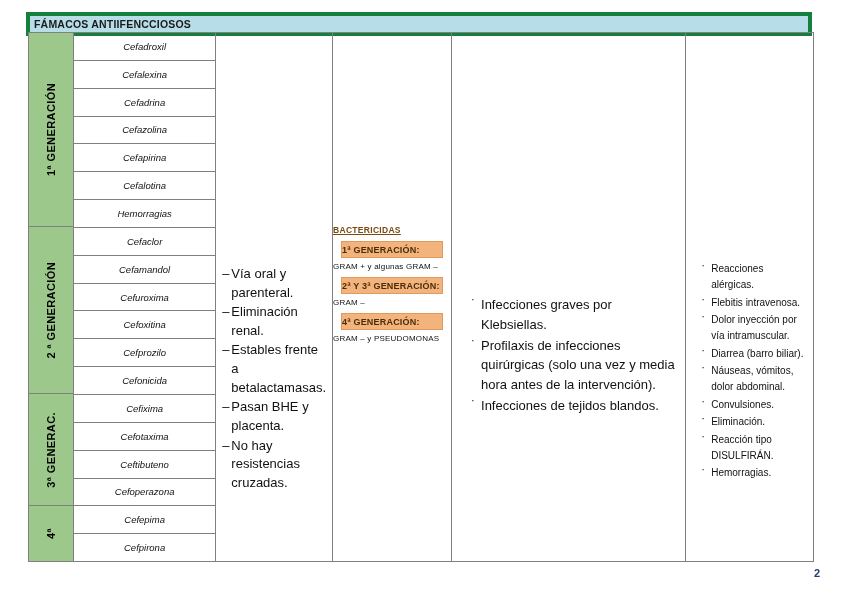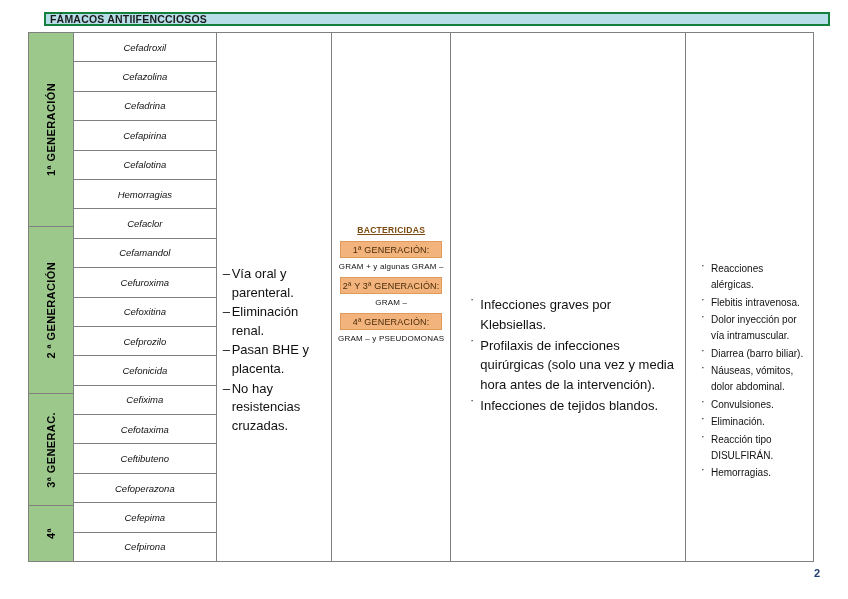--- a/index.html
+++ b/index.html
@@ -19,26 +19,26 @@
   .page {
     position: absolute;
     left: 0; top: 0;
     width: 848px;
     height: 599px;
   }
 
   
   .title-bar {
     position: absolute;
-    left: 44px;
+    left: 26px;
     top: 12px;
     width: 786px;
-    height: 14px;
+    height: 24px;
     background: #b7dde8;
-    border: 2px solid #15803d;
+    border: 4px solid #15803d;
     display: flex;
     align-items: center;
     box-sizing: border-box;
   }
   .title-bar .title-text {
     font-size: 10.5px;
     font-weight: bold;
     color: #1a1a1a;
     padding-left: 4px;
     letter-spacing: 0.2px;
@@ -134,38 +134,38 @@
   .dashlist li:before {
     content: "\2013";
     position: absolute;
     left: 0;
     top: 0;
   }
 
   
   .spec-box {
     padding-top: 192px;
-    text-align: center;
+    text-align: left;
     font-size: 8px;
     color: #111;
   }
   .spec-header {
     display: inline-block;
     font-size: 8.5px;
     font-weight: bold;
     color: #7a4a10;
     text-decoration: underline;
     letter-spacing: 0.3px;
     margin-bottom: 6px;
   }
   .spec-band {
     background: #f2b37d;
     border: 1px solid #e09a5c;
     font-size: 9px;
-    font-weight: normal;
+    font-weight: bold;
     color: #4a2c08;
     padding: 2.5px 0;
     margin: 0 8px 4px 8px;
     letter-spacing: 0.2px;
   }
   .spec-line {
     font-size: 8px;
     color: #111;
     margin-bottom: 6px;
     letter-spacing: 0.2px;
@@ -236,22 +236,23 @@
       <div class="gen-cell" style="flex: 4 1 0;">
         <span class="vert">3ª GENERAC.</span>
       </div>
       <div class="gen-cell" style="flex: 2 1 0;">
         <span class="vert">4ª</span>
       </div>
     </div>
 
     <div class="col col-drug drug-col">
       <div class="drug-cell">Cefadroxil</div>
+      <div class="drug-cell">Cefalexina</div>
+      <div class="drug-cell">Cefadrina</div>
       <div class="drug-cell">Cefazolina</div>
-      <div class="drug-cell">Cefadrina</div>
       <div class="drug-cell">Cefapirina</div>
       <div class="drug-cell">Cefalotina</div>
       <div class="drug-cell">Hemorragias</div>
       <div class="drug-cell">Cefaclor</div>
       <div class="drug-cell">Cefamandol</div>
       <div class="drug-cell">Cefuroxima</div>
       <div class="drug-cell">Cefoxitina</div>
       <div class="drug-cell">Cefprozilo</div>
       <div class="drug-cell">Cefonicida</div>
       <div class="drug-cell">Cefixima</div>
@@ -260,20 +261,21 @@
       <div class="drug-cell">Cefoperazona</div>
       <div class="drug-cell">Cefepima</div>
       <div class="drug-cell">Cefpirona</div>
     </div>
 
     <div class="col col-notes">
       <div class="notes-box">
         <ul class="dashlist">
           <li>Vía oral y parenteral.</li>
           <li>Eliminación renal.</li>
+          <li>Estables frente a betalactamasas.</li>
           <li>Pasan BHE y placenta.</li>
           <li>No hay resistencias cruzadas.</li>
         </ul>
       </div>
     </div>
 
     <div class="col col-spec">
       <div class="spec-box">
         <div>
           <span class="spec-header">BACTERICIDAS</span>

